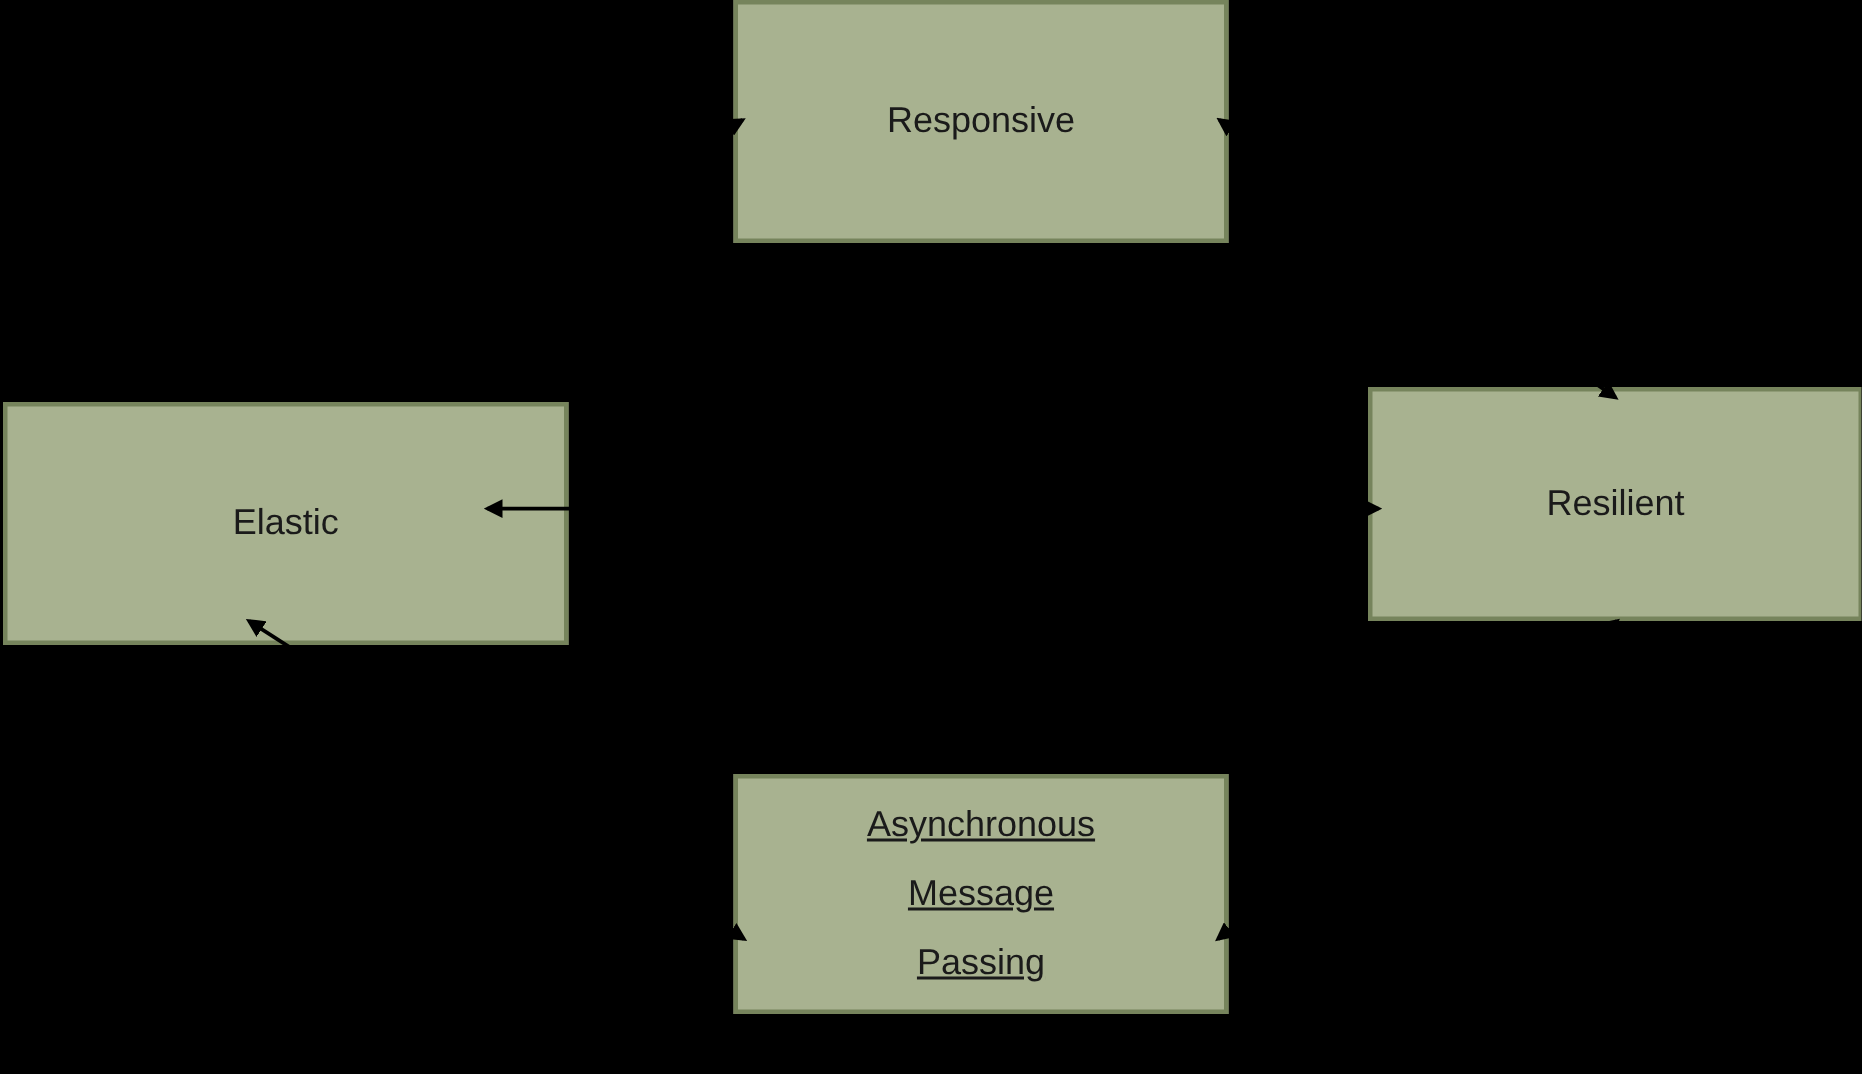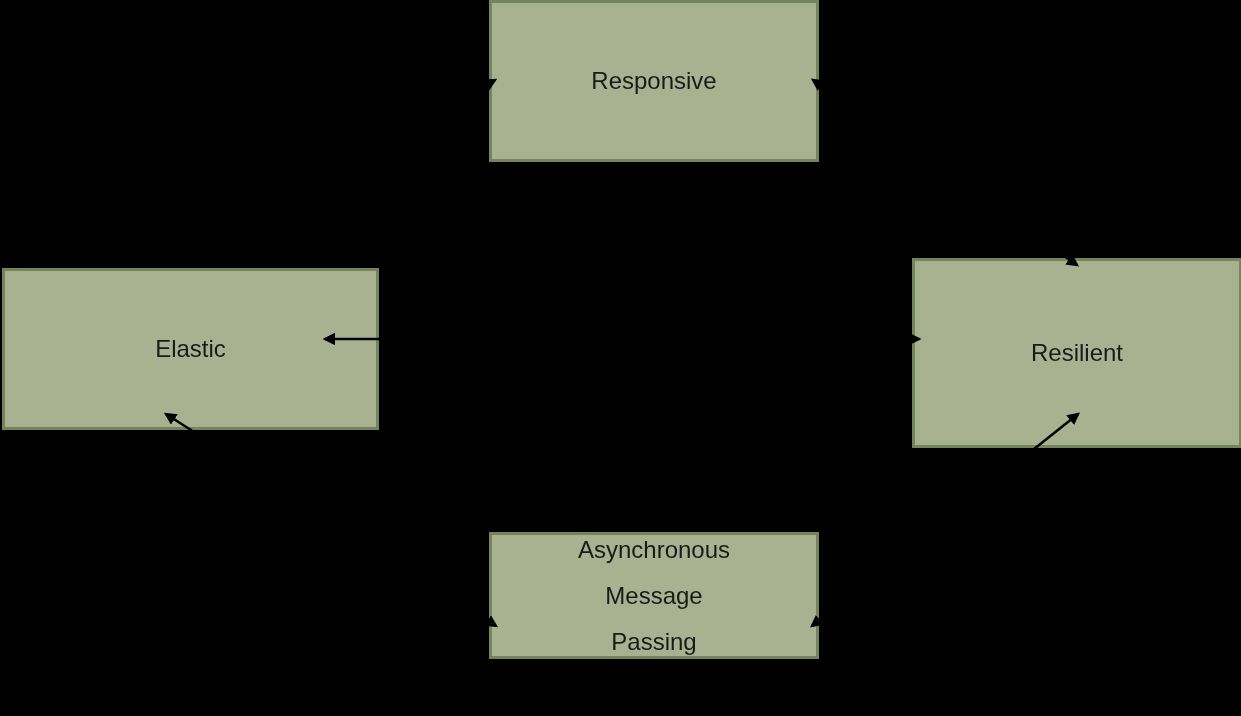--- a/index.html
+++ b/index.html
@@ -44,25 +44,25 @@
 <div class="stage">
 
   <div class="node" style="left:489px; top:0px; width:330px; height:162px;">
     <span>Responsive</span>
   </div>
 
   <div class="node" style="left:2px; top:268px; width:377px; height:162px;">
     <span>Elastic</span>
   </div>
 
-  <div class="node" style="left:912px; top:258px; width:330px; height:190px;">
+  <div class="node" style="left:912px; top:258px; width:330px; height:156px;">
     <span>Resilient</span>
   </div>
 
-  <div class="node" style="left:489px; top:532px; width:330px; height:127px;">
+  <div class="node" style="left:489px; top:516px; width:330px; height:160px;text-decoration:underline;">
     <span>Asynchronous
 Message
 Passing</span>
   </div>
 
   <svg class="connector-layer" viewBox="0 0 1241 716" xmlns="http://www.w3.org/2000/svg">
     <defs>
       <marker id="ah" viewBox="0 0 10 10" refX="8" refY="5" markerWidth="5" markerHeight="5" orient="auto-start-reverse">
         <path d="M0,0 L10,5 L0,10 z" fill="var(--connector)"></path>
       </marker>

